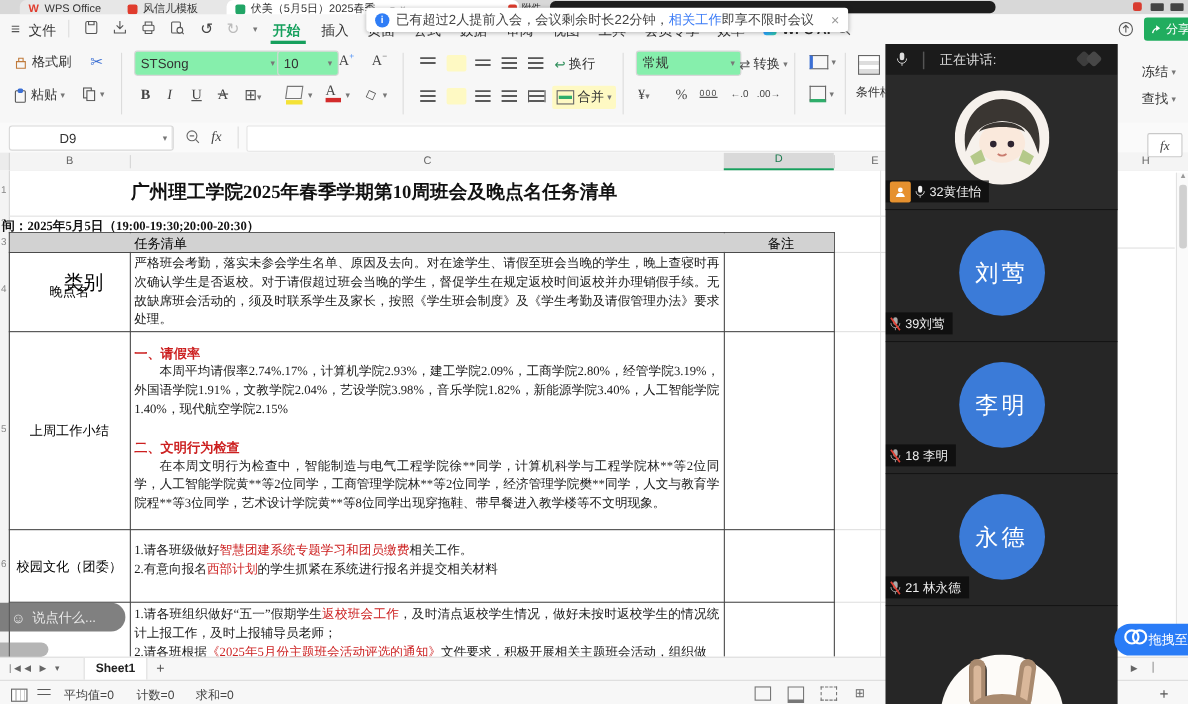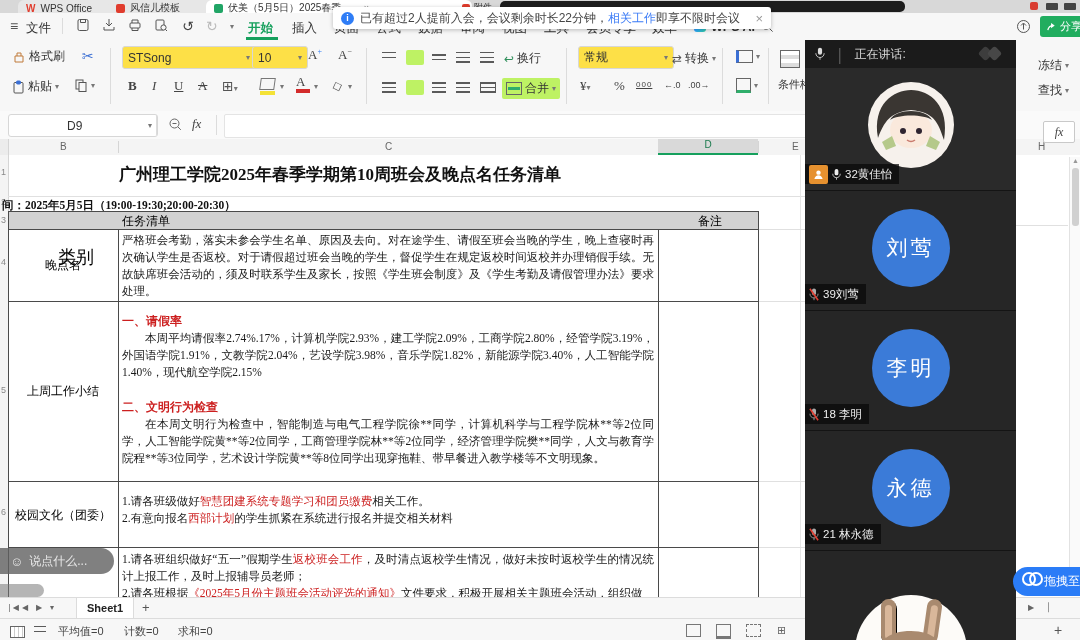--- a/index.html
+++ b/index.html
@@ -17,25 +17,25 @@
   
   #menubar{left:0;top:13px;width:1080px;height:27px;background:#f7f7f7;}
   .mitem{font-size:12.5px;color:#333;position:absolute;top:7px;white-space:nowrap;}
   .mitem.active{color:#16a05d;font-weight:bold;}
   .qicon{position:absolute;top:5px;font-size:14px;color:#555;}
   .vline{position:absolute;background:#dcdcdc;width:1px;}
   
   #ribbon{left:0;top:40px;width:1080px;height:71px;background:#f7f7f7;border-bottom:1px solid #e1e1e1;}
   .rlbl{font-size:12px;color:#333;white-space:nowrap;}
   .chev{font-size:8px;color:#777;}
-  .selbox{background:#fde047;border:1px solid #d7d7d7;border-radius:3px;height:21px;display:flex;align-items:center;
+  .selbox{background:#86efac;border:1px solid #d7d7d7;border-radius:3px;height:21px;display:flex;align-items:center;
           padding:0 5px;font-size:12px;color:#333;justify-content:space-between;}
   .bars{width:14px;height:11px;background:repeating-linear-gradient(to bottom,#5a5a5a 0 1.5px,transparent 1.5px 4.6px);}
   .rbtn{position:absolute;display:flex;align-items:center;gap:3px;}
-  .on{background:#bef264;border-radius:2px;}
+  .on{background:#fef9c3;border-radius:2px;}
   .fmt{font-size:13px;color:#444;font-family:"Liberation Serif",serif;}
   
   #fbar{left:0;top:111px;width:1080px;height:28px;background:#fafafa;border-bottom:1px solid #e0e0e0;}
   
   #colhead{left:0;top:139px;width:1080px;height:16px;background:#f4f4f4;border-bottom:1px solid #d5d5d5;}
   .colltr{position:absolute;top:2px;font-size:10px;color:#666;}
   
   #grid{left:0;top:155px;width:1080px;height:442px;background:#fff;}
   .hl{position:absolute;height:1px;background:#4a4a4a;}
   .vl{position:absolute;width:1px;background:#4a4a4a;}
@@ -264,21 +264,21 @@
     <span class="chev">▾</span>
   </div>
   <div class="rbtn" style="left:1038px;top:42px;">
     <span class="rlbl">查找</span>
     <span class="chev">▾</span>
   </div>
 </div>
 
 <div id="fbar" class="abs">
   <div class="selbox abs" style="left:8px;top:3px;width:138px;background:#fff;">
-    <span style="margin-left:53px;">D9</span>
+    <span style="margin-left:40px;">D9</span>
     <span class="chev">▾</span>
   </div>
   <span class="vline" style="left:156px;top:4px;height:20px;"></span>
   <span class="abs" style="left:168px;top:6px;">
     <svg width="14" height="14" viewBox="0 0 14 14">
         <circle cx="6.5" cy="6.5" r="4.5" fill="none" stroke="#666"></circle>
         <line x1="10" y1="10" x2="12.8" y2="12.8" stroke="#666"></line>
         <line x1="4.5" y1="6.5" x2="8.5" y2="6.5" stroke="#666"></line>
       </svg></span>
   <span class="abs ser" style="left:192px;top:5px;font-style:italic;font-size:13px;color:#444;">fx</span>

